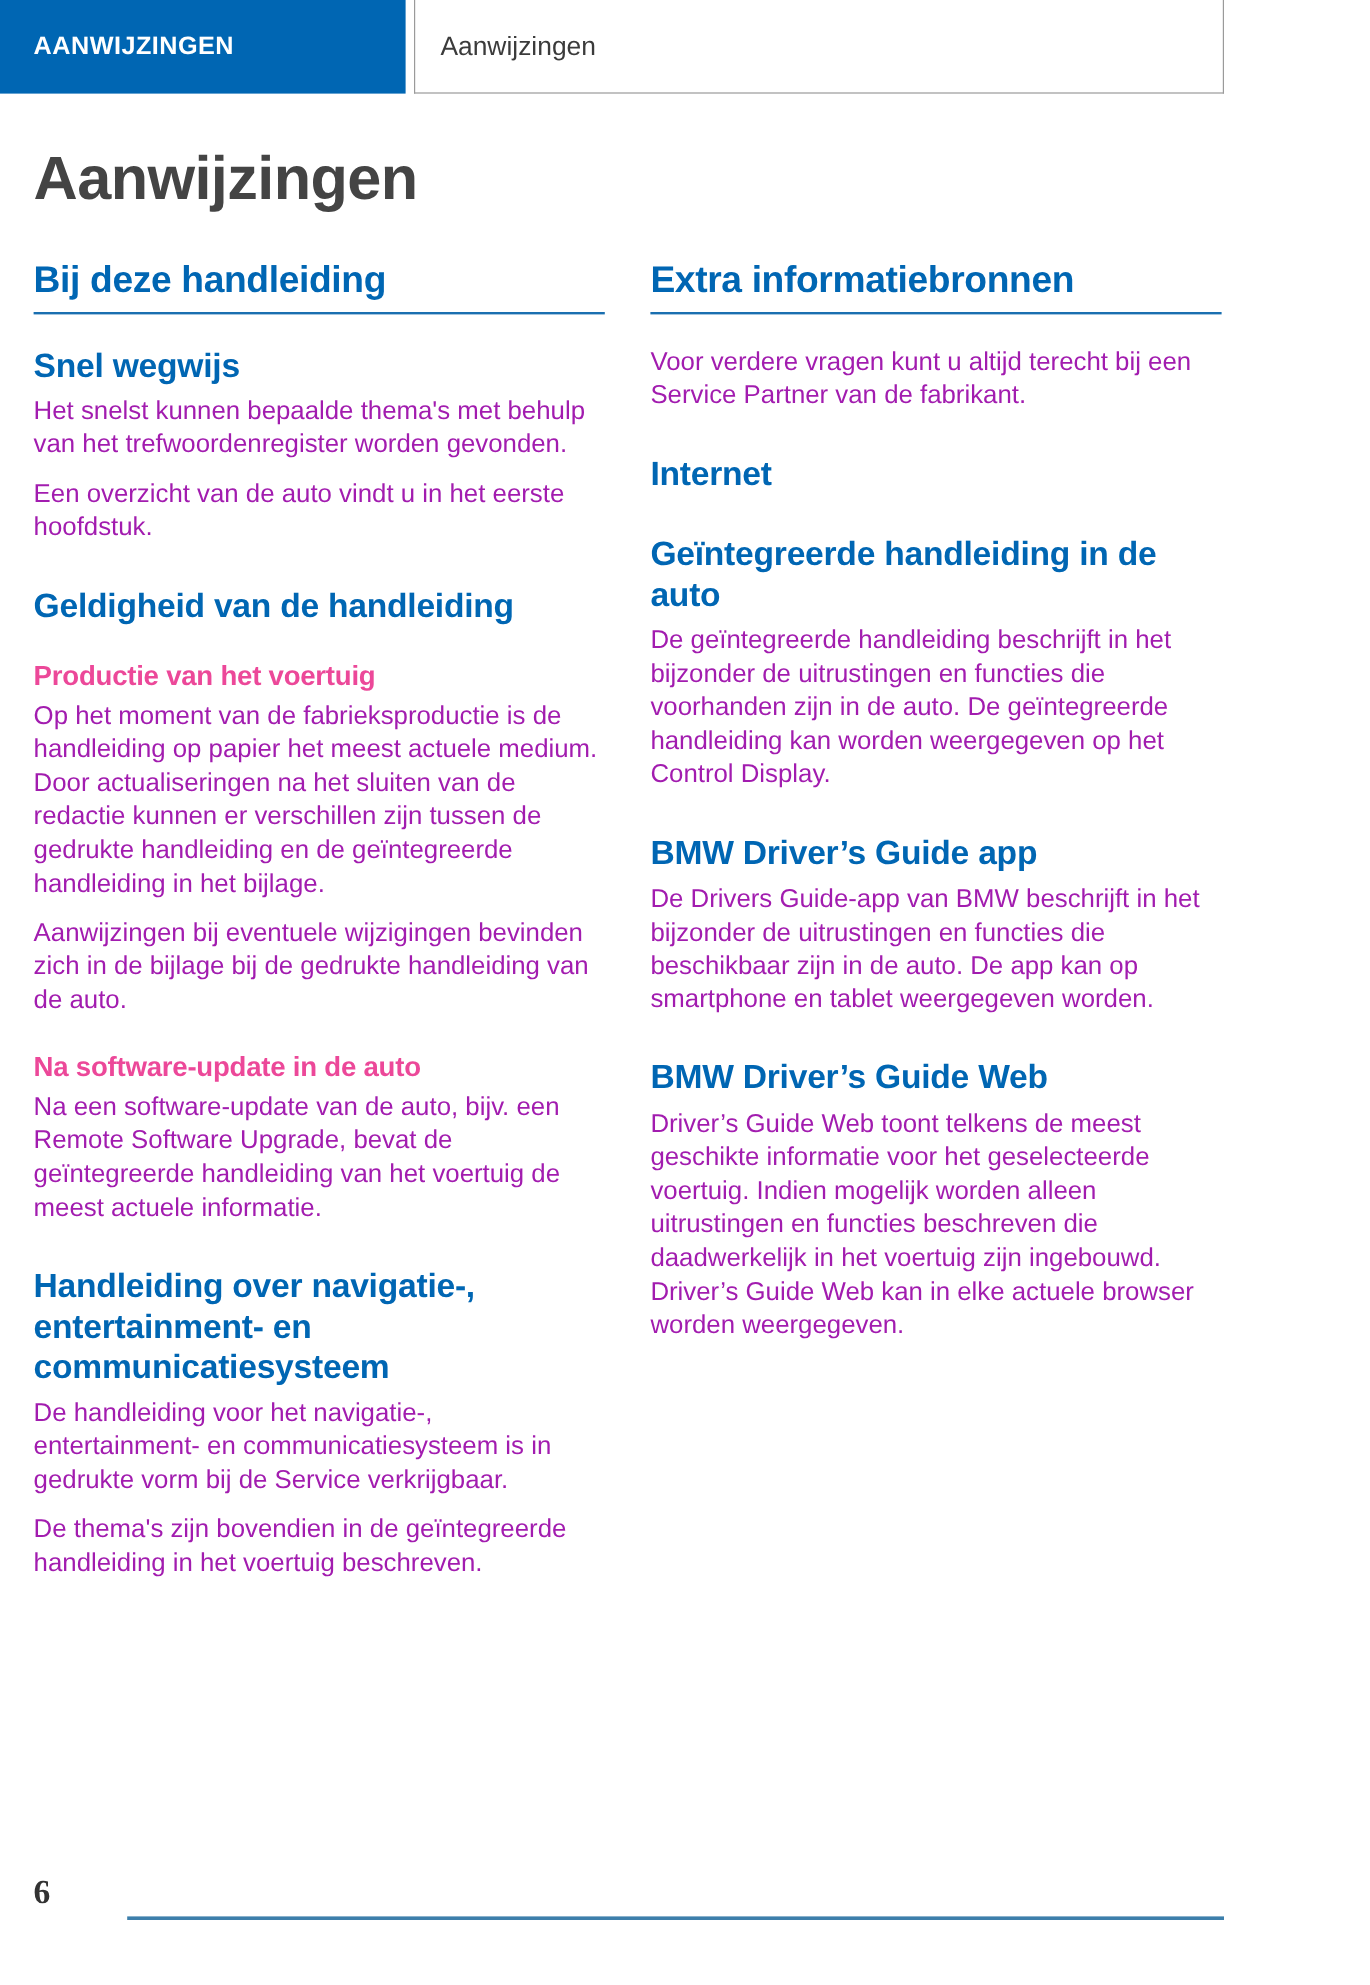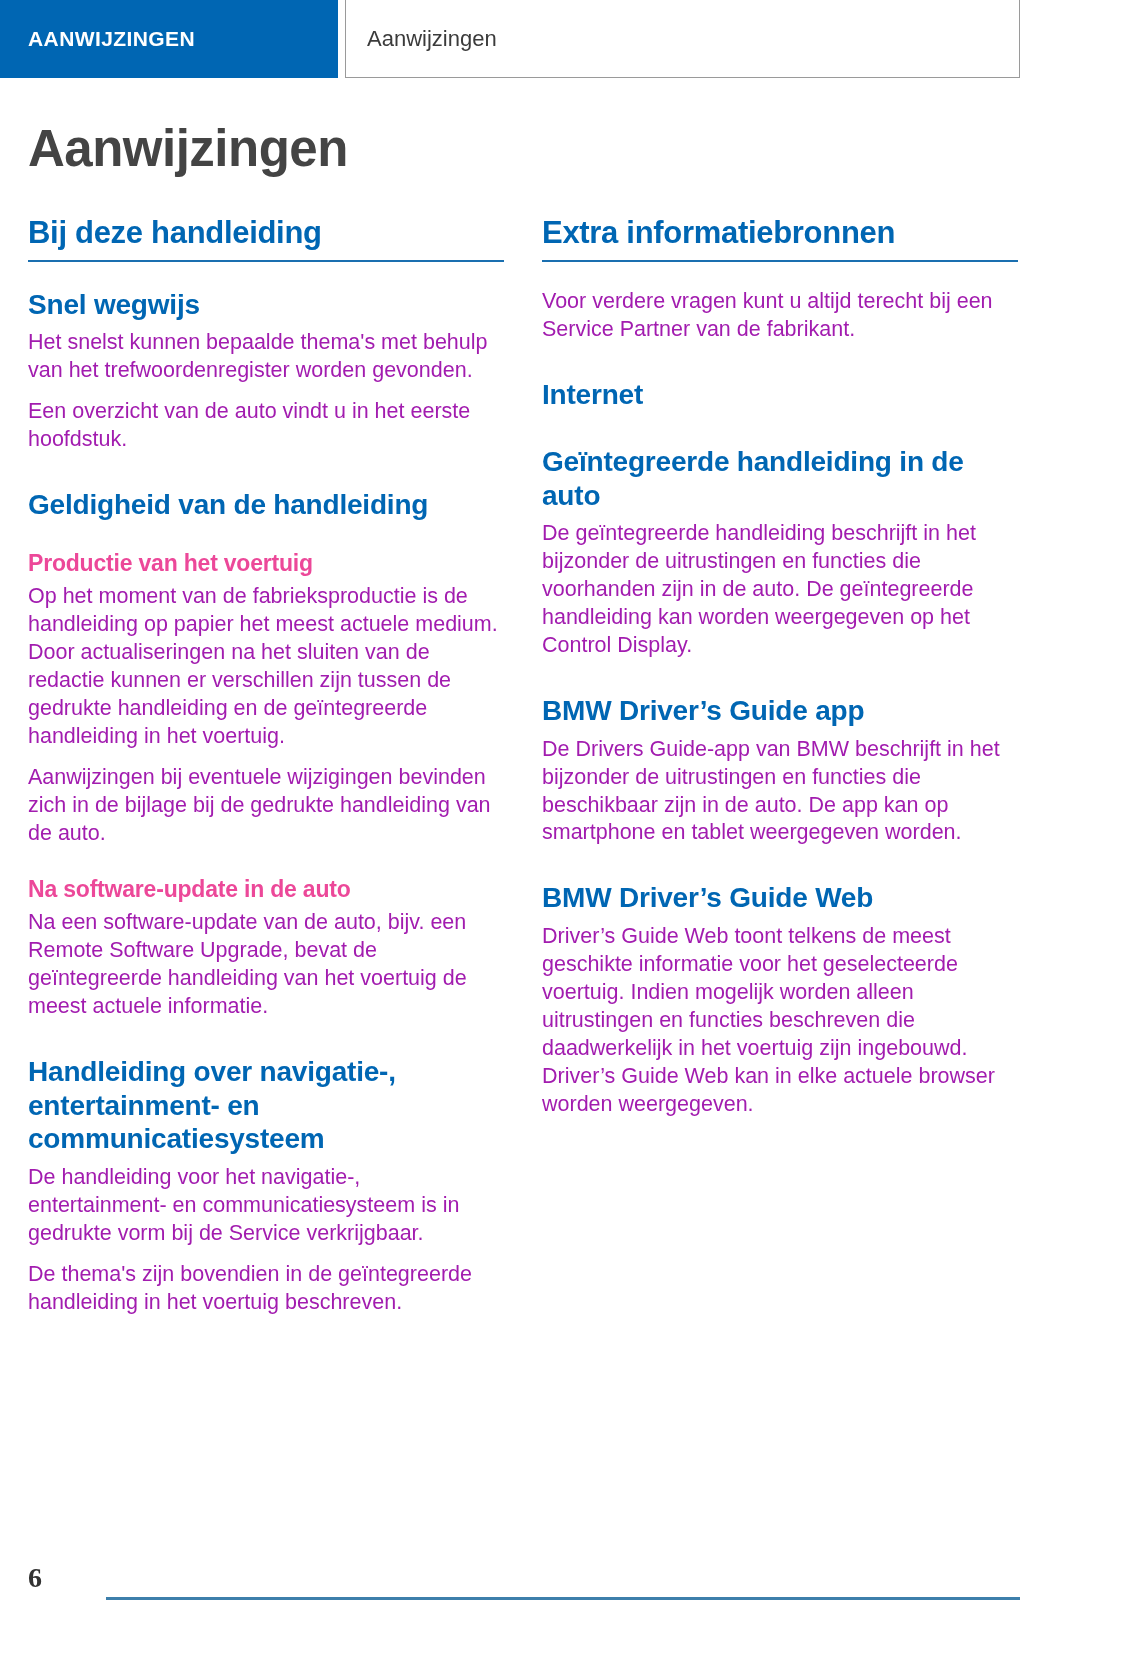--- a/index.html
+++ b/index.html
@@ -169,21 +169,21 @@
 <div class="columns">
   <div class="column">
     <h2 class="section-title">Bij deze handleiding</h2>
     <div class="section-rule"></div>
     <div id="left-blocks">
         <div class="h2 first">Snel wegwijs</div>
         <p class="body">Het snelst kunnen bepaalde thema's met behulp van het trefwoordenregister worden gevonden.</p>
         <p class="body">Een overzicht van de auto vindt u in het eerste hoofdstuk.</p>
         <div class="h2">Geldigheid van de handleiding</div>
         <div class="h3">Productie van het voertuig</div>
-        <p class="body">Op het moment van de fabrieksproductie is de handleiding op papier het meest actuele medium. Door actualiseringen na het sluiten van de redactie kunnen er verschillen zijn tussen de gedrukte handleiding en de geïntegreerde handleiding in het voertuig.</p>
+        <p class="body">Op het moment van de fabrieksproductie is de handleiding op papier het meest actuele medium. Door actualiseringen na het sluiten van de redactie kunnen er verschillen zijn tussen de gedrukte handleiding en de geïntegreerde handleiding in het bijlage.</p>
         <p class="body">Aanwijzingen bij eventuele wijzigingen bevinden zich in de bijlage bij de gedrukte handleiding van de auto.</p>
         <div class="h3">Na software-update in de auto</div>
         <p class="body">Na een software-update van de auto, bijv. een Remote Software Upgrade, bevat de geïntegreerde handleiding van het voertuig de meest actuele informatie.</p>
         <div class="h2">Handleiding over navigatie-, entertainment- en communicatiesysteem</div>
         <p class="body">De handleiding voor het navigatie-, entertainment- en communicatiesysteem is in gedrukte vorm bij de Service verkrijgbaar.</p>
         <p class="body">De thema's zijn bovendien in de geïntegreerde handleiding in het voertuig beschreven.</p>
       </div>
   </div>
 
   <div class="column">

